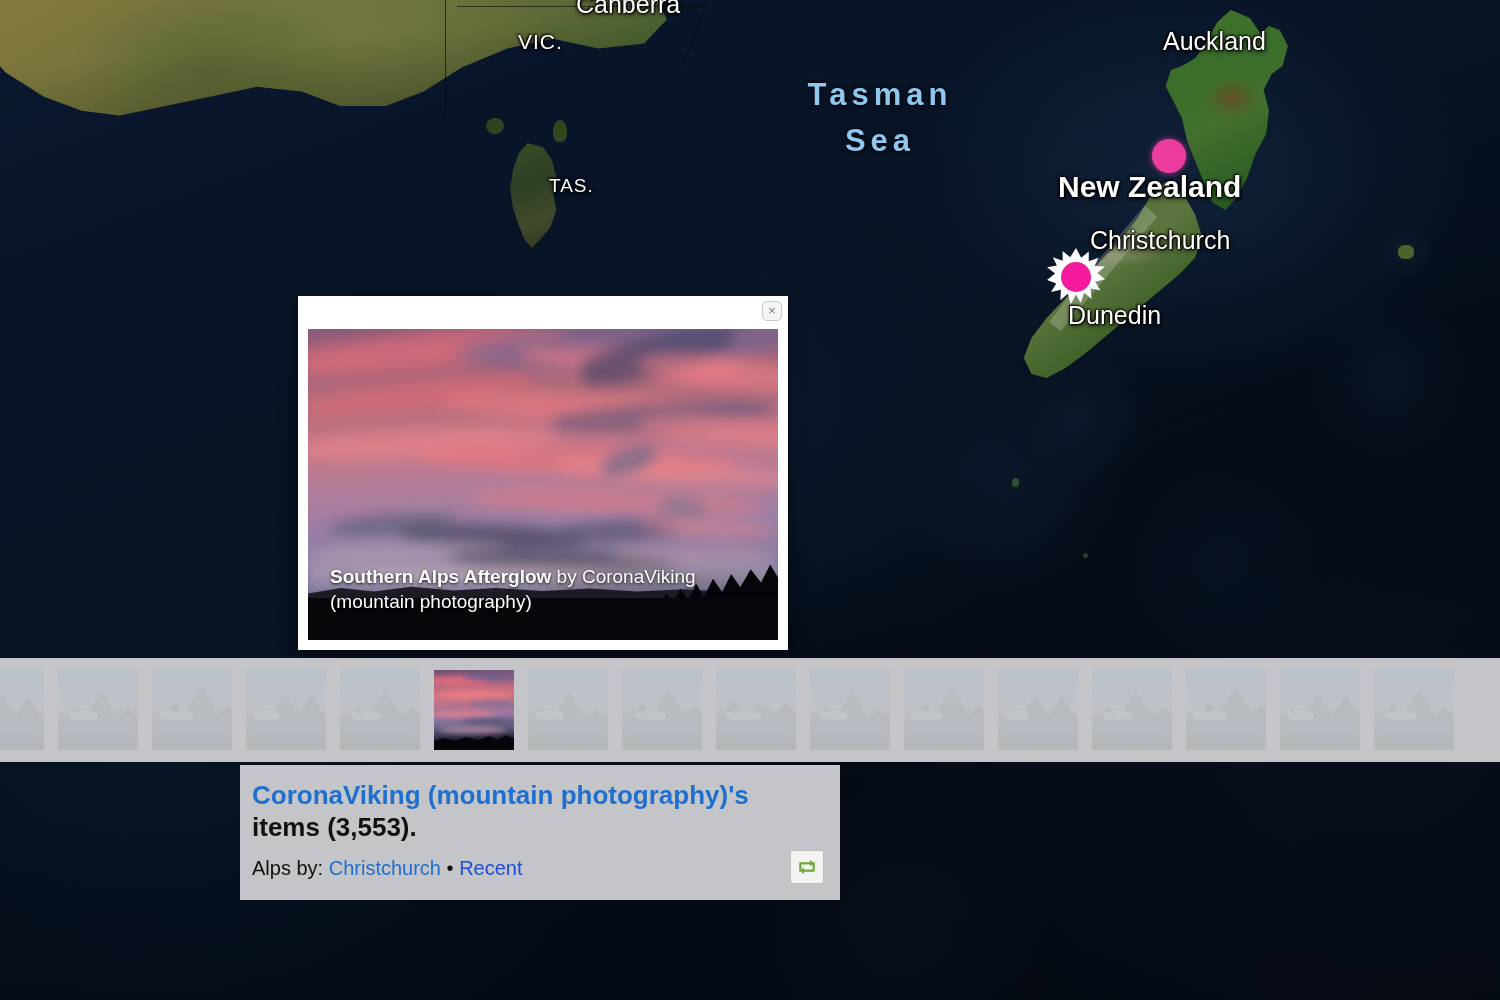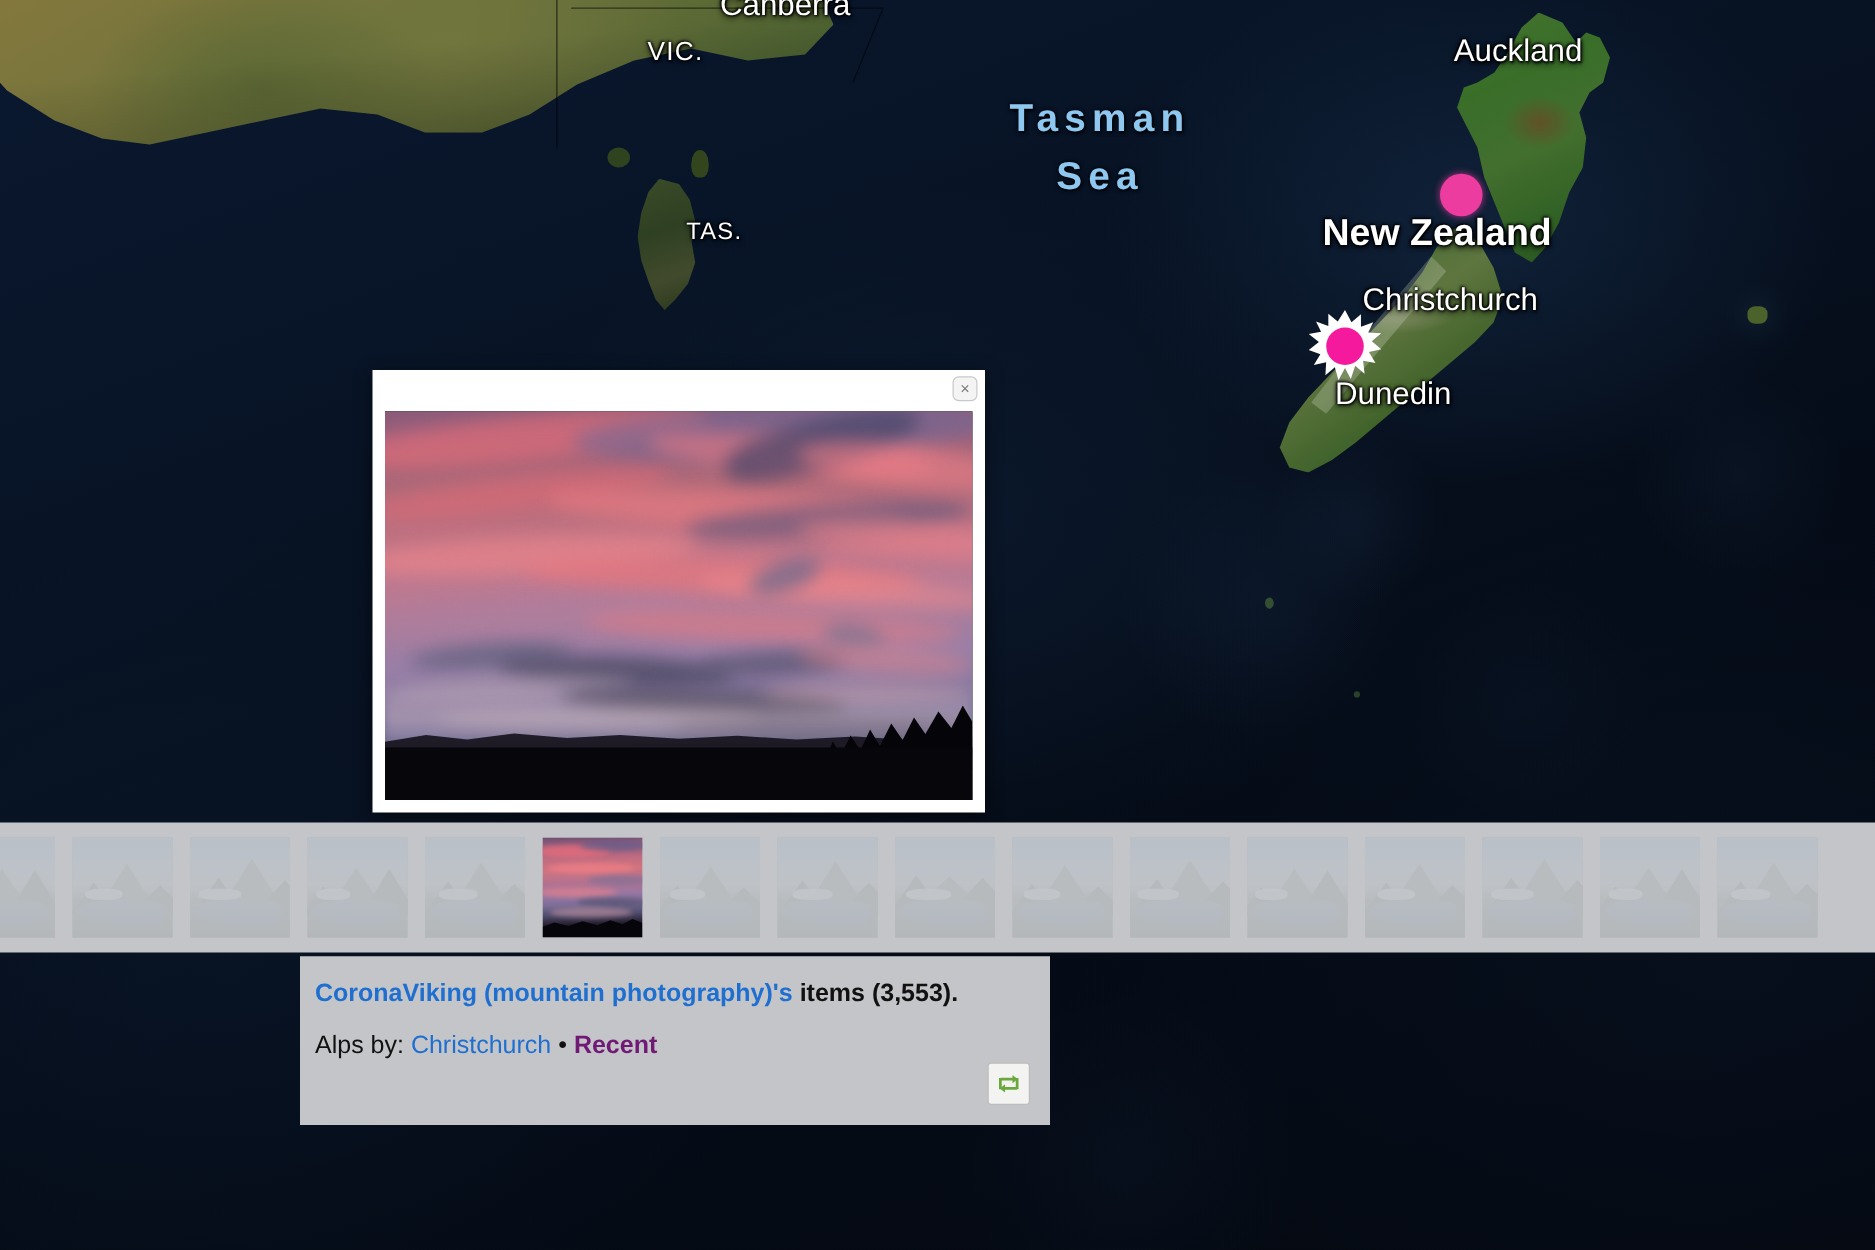--- a/index.html
+++ b/index.html
@@ -374,40 +374,40 @@
 
   
   #info-panel {
     position: absolute;
     left: 240px; top: 765px;
     width: 600px; height: 135px;
     background: #c3c5c8;
     padding: 14px 18px 0 12px;
   }
   #info-heading {
-    font-size: 20px;
+    font-size: 26px;
     font-weight: 700;
     line-height: 32px;
     color: #111111;
     margin: 0;
   }
   #owner-link {
     color: #1f6fd0;
     cursor: pointer;
   }
   #sort-row {
     margin-top: 13px;
     font-size: 20px;
     color: #111111;
     line-height: 24px;
   }
   #sort-label { color: #111111; }
   #sort-interesting { color: #1f6fd0; cursor: pointer; }
   #sort-sep { color: #111111; }
-  #sort-recent { font-weight: 700; color: #701a75; cursor: pointer; }
+  #sort-recent { font-weight: 400; color: #1d4ed8; cursor: pointer; }
   #refresh-button {
     position: absolute;
     right: 16px; bottom: 16px;
     width: 34px; height: 34px;
     background: #f3f3f1;
     border: 1px solid #bdbdbd;
     border-radius: 3px;
     display: flex; align-items: center; justify-content: center;
     cursor: pointer;
   }
@@ -505,20 +505,24 @@
       <div class="cloud cl-u"></div>
       <div class="cloud cl-v"></div>
       <div class="cloud cl-w"></div>
       <div class="cloud cl-x"></div>
       <div class="cloud cl-y"></div>
       <div class="horizon-glow"></div>
       <div class="ridge-far"></div>
       <div class="trees"></div>
       <div class="ridge-near"></div>
 
+      <div id="popup-caption">
+        <span class="title">Southern Alps Afterglow</span><span> by CoronaViking</span><br>
+        <span>(mountain photography)</span>
+      </div>
     </div>
   </div>
 
   <div id="filmstrip">
       <div class="thumb faded" style="left: -36px;">
         <div class="img">
           <div class="t-art">
             <div class="pk" style="width: 39px; height: 29px; left: 18px; bottom: 26px; background: rgb(138, 147, 131); clip-path: polygon(50% 0%, 100% 100%, 0% 100%);"></div>
             <div class="pk" style="width: 44px; height: 36px; left: 42px; bottom: 18px; background: rgb(117, 127, 113); clip-path: polygon(50% 0%, 100% 100%, 0% 100%);"></div>
             <div class="water"></div>

